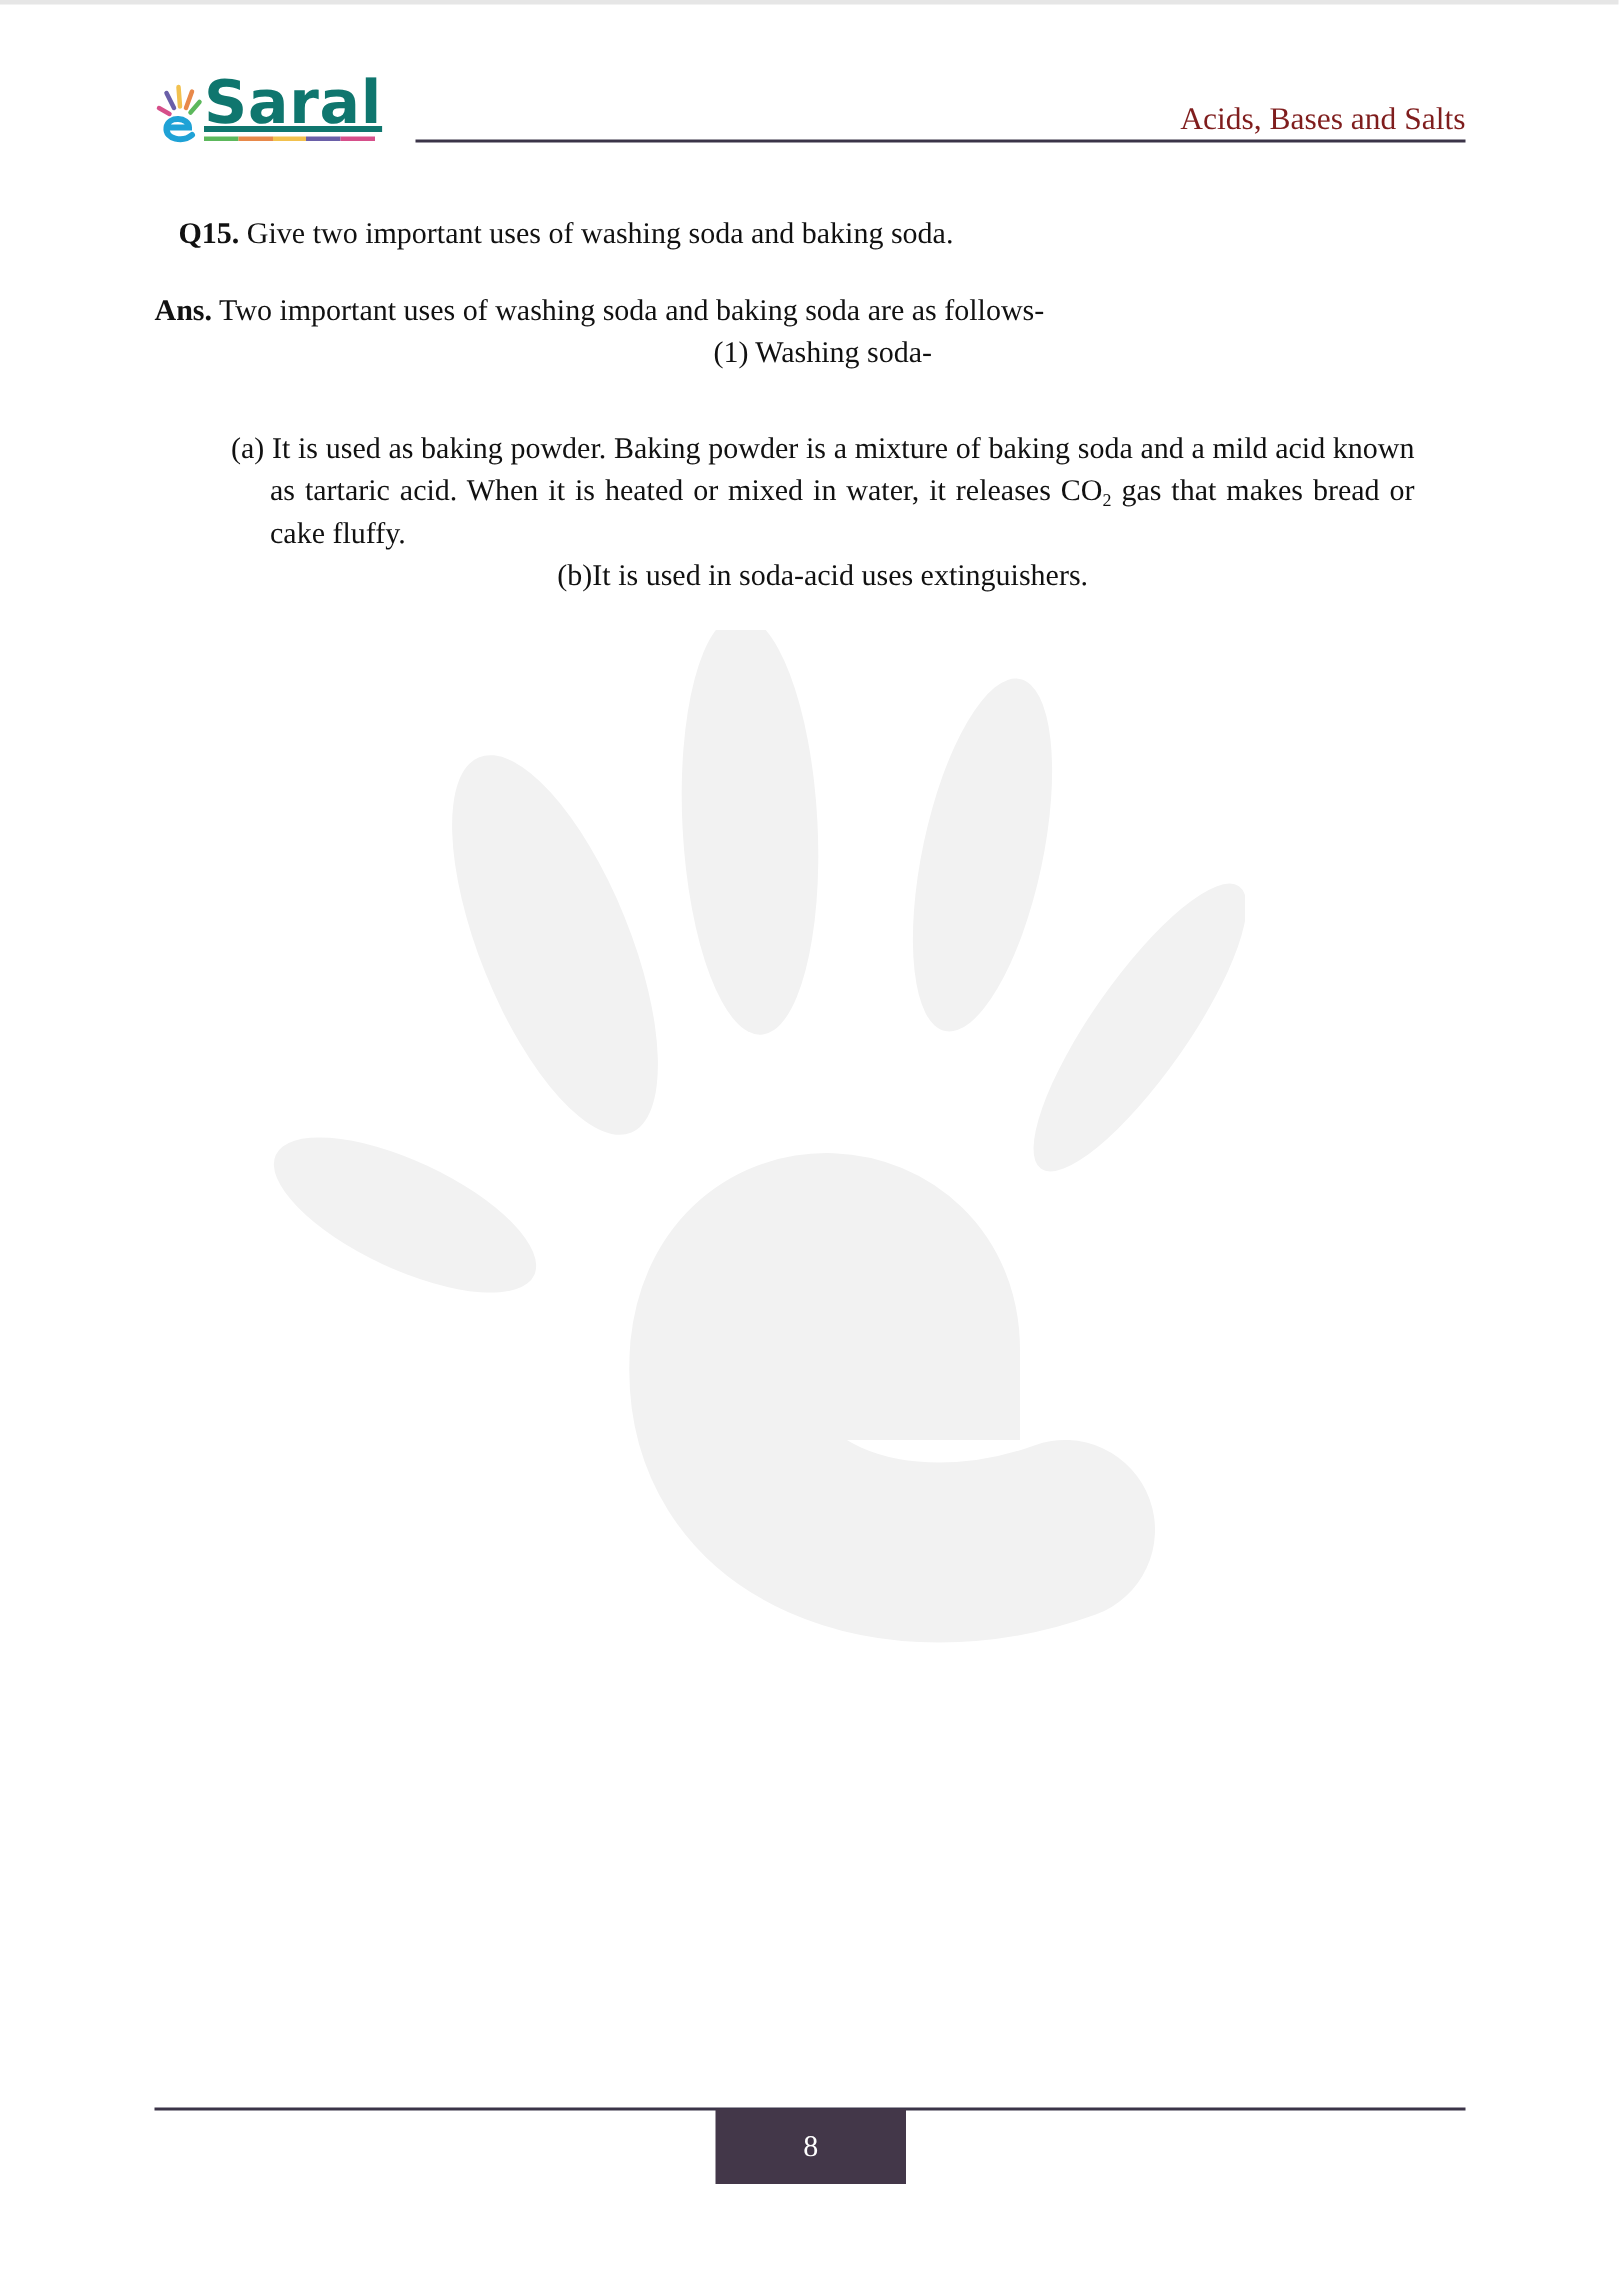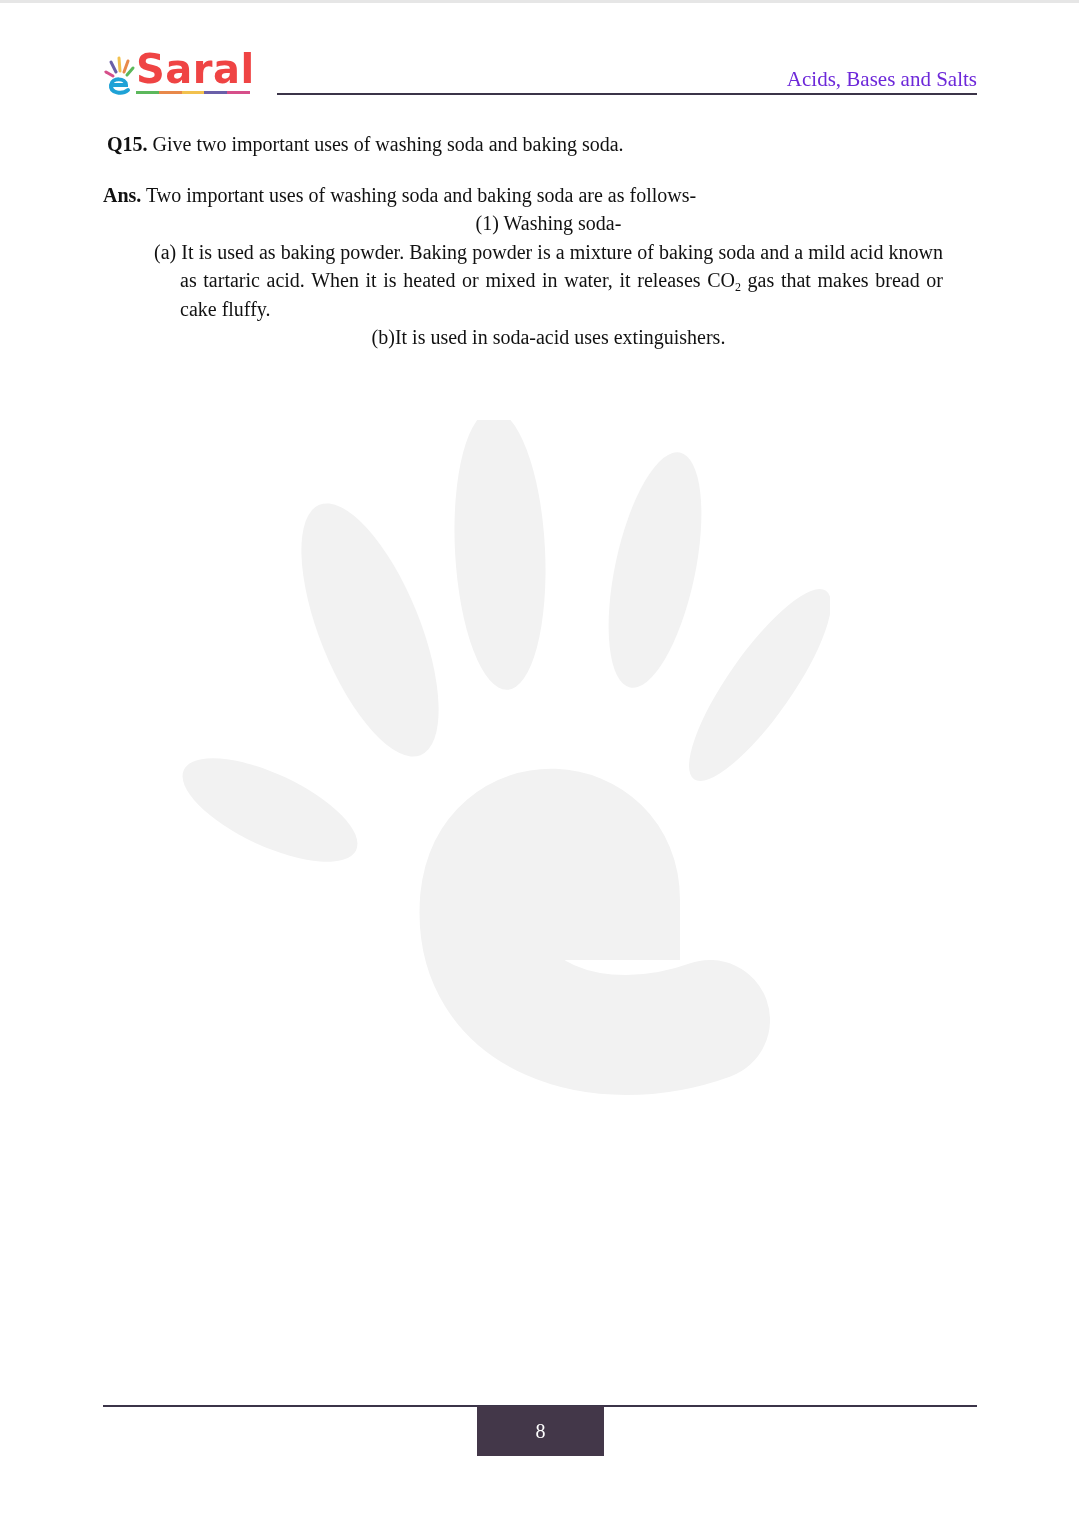--- a/index.html
+++ b/index.html
@@ -1,30 +1,30 @@
 <!DOCTYPE html>
 <html><head>
 <meta charset="utf-8">
 <style>
   html, body { margin: 0; padding: 0; background: #ffffff; }
   body { width: 1079px; height: 1527px; position: relative; overflow: hidden; font-family: "Liberation Serif", serif; color: #111; }
   .topline { position: absolute; left: 0; top: 0; width: 1079px; height: 3px; background: #e6e6e6; }
   .logo { position: absolute; left: 102px; top: 52px; height: 46px; width: 150px; }
-  .logo-text { position: absolute; left: 34px; top: -6px; font-family: "DejaVu Sans", sans-serif; font-size: 40px; font-weight: bold; color: #ef4444; letter-spacing: 0.5px; }
+  .logo-text { position: absolute; left: 34px; top: -6px; font-family: "DejaVu Sans", sans-serif; font-size: 40px; font-weight: bold; color: #0f766e; letter-spacing: 0.5px; text-decoration: underline; }
   .logo-bars { position: absolute; left: 34px; top: 39px; height: 3px; width: 114px; display: flex; }
   .logo-bars span { flex: 1; height: 3px; }
   .header-rule { position: absolute; left: 277px; top: 93px; width: 700px; height: 2px; background: #3b3448; }
-  .header-title { position: absolute; right: 102px; top: 67px; font-size: 21px; color: #6d28d9; }
+  .header-title { position: absolute; right: 102px; top: 67px; font-size: 21px; color: #7f1d1d; }
   .content { position: absolute; left: 103px; top: 126px; width: 840px; font-size: 20px; line-height: 28.5px; }
-  .q { margin: 4px; }
+  .q { margin: 16px; }
   .q b, .ans b { font-weight: bold; }
   .ans { margin-top: 22px; }
   .line { margin: 0; }
   .indent { padding-left: 51px; text-align: center; }
-  .hang { padding-left: 77px; text-indent: -26px; text-align: justify; }
+  .hang { padding-left: 77px; text-indent: -26px; text-align: justify; margin-top: 35px; }
   sub { font-size: 12px; vertical-align: -4px; line-height: 0; }
   .watermark { position: absolute; left: 180px; top: 420px; width: 650px; height: 730px; opacity: 1; }
   .footer-rule { position: absolute; left: 103px; top: 1405px; width: 874px; height: 2px; background: #3b3448; }
   .page-box { position: absolute; left: 477px; top: 1406px; width: 127px; height: 50px; background: #433749; color: #fff; font-size: 20px; display: flex; align-items: center; justify-content: center; }
 </style>
 </head>
 <body>
 
 <div class="topline"></div>
 

